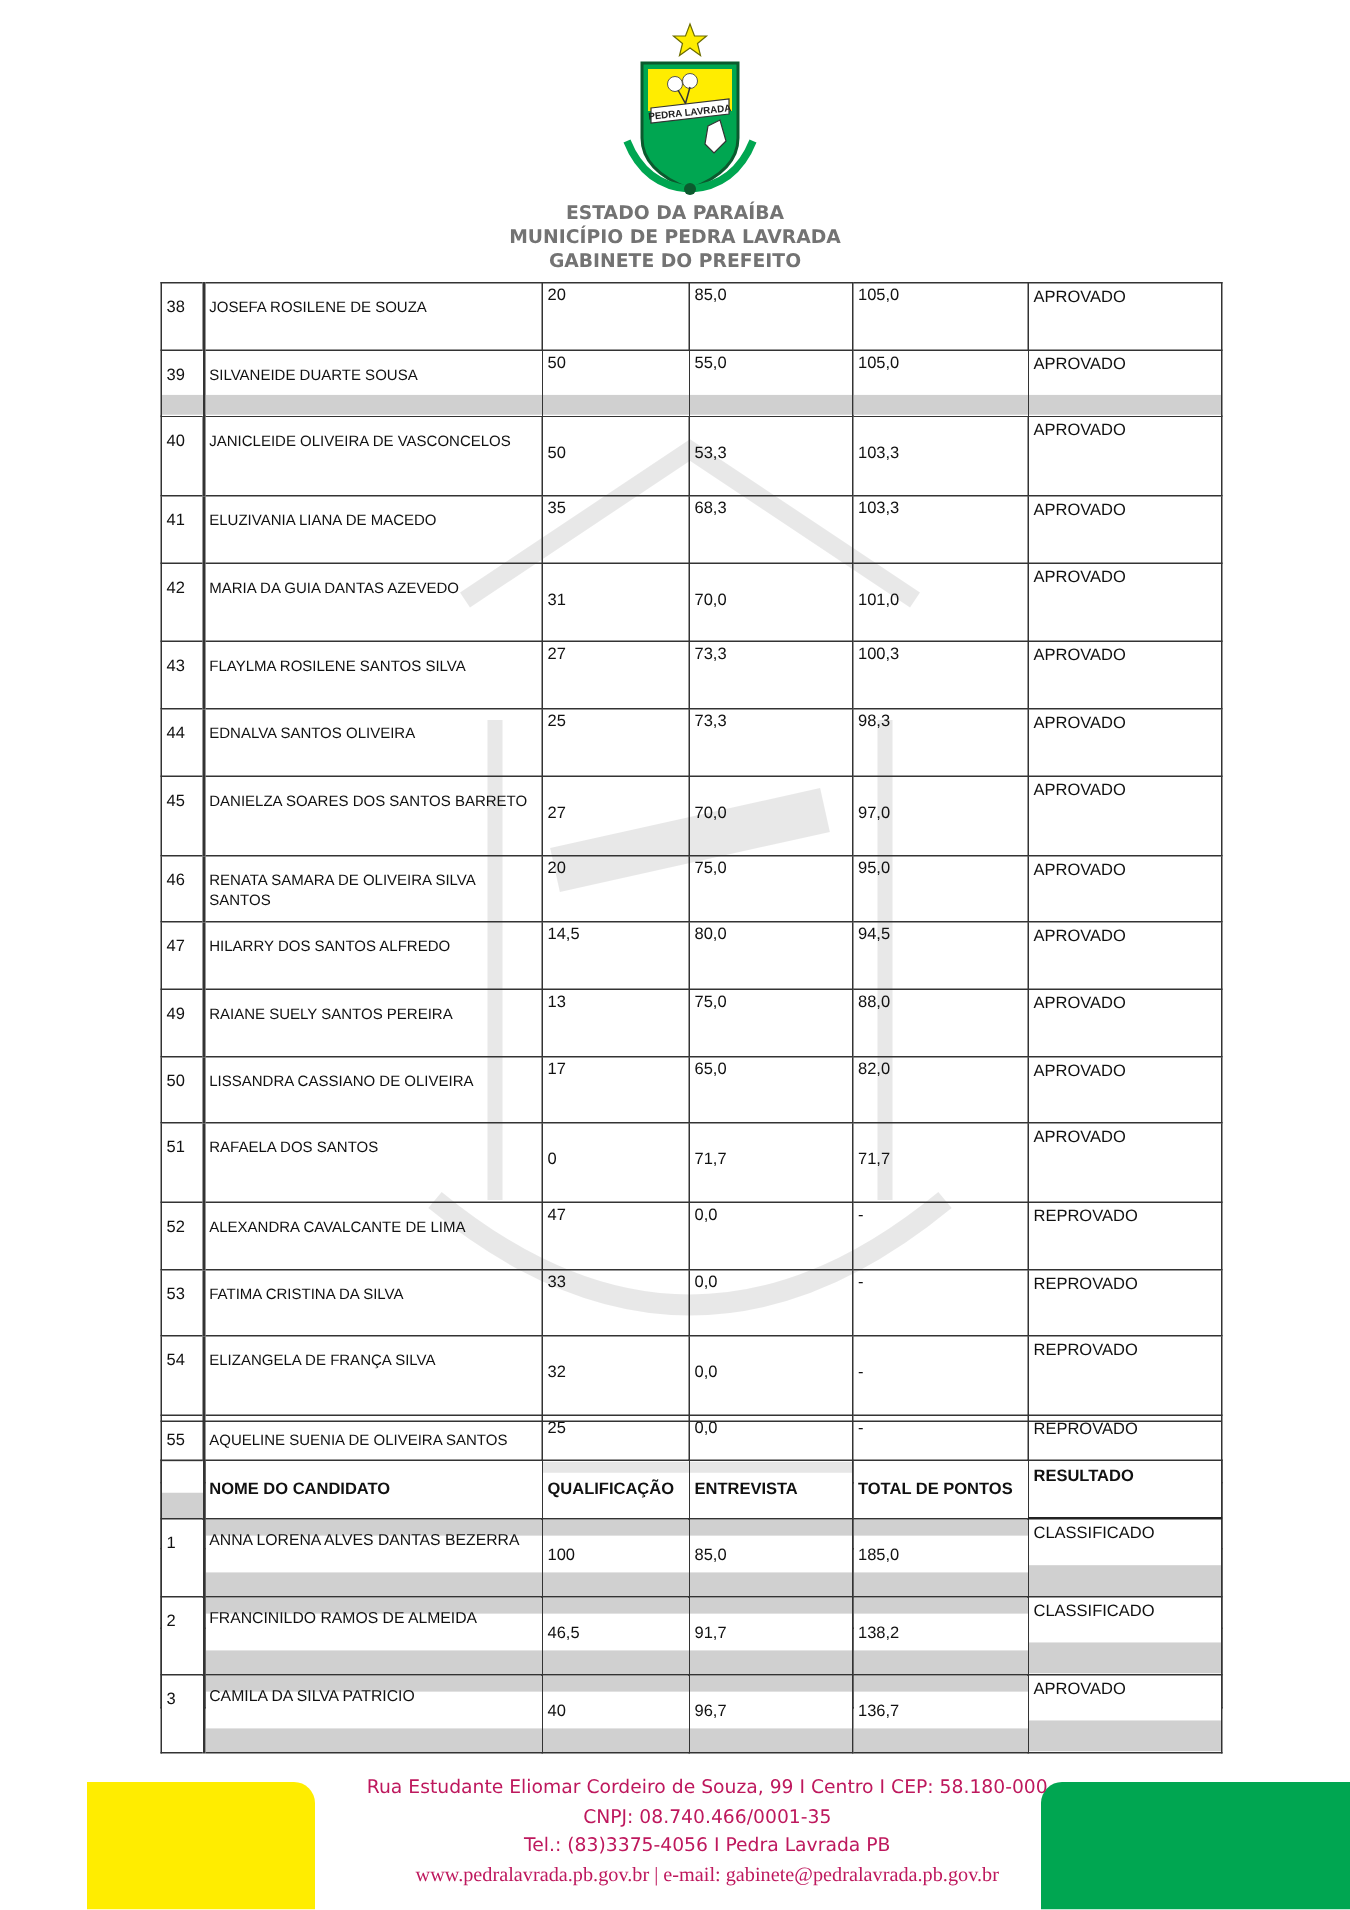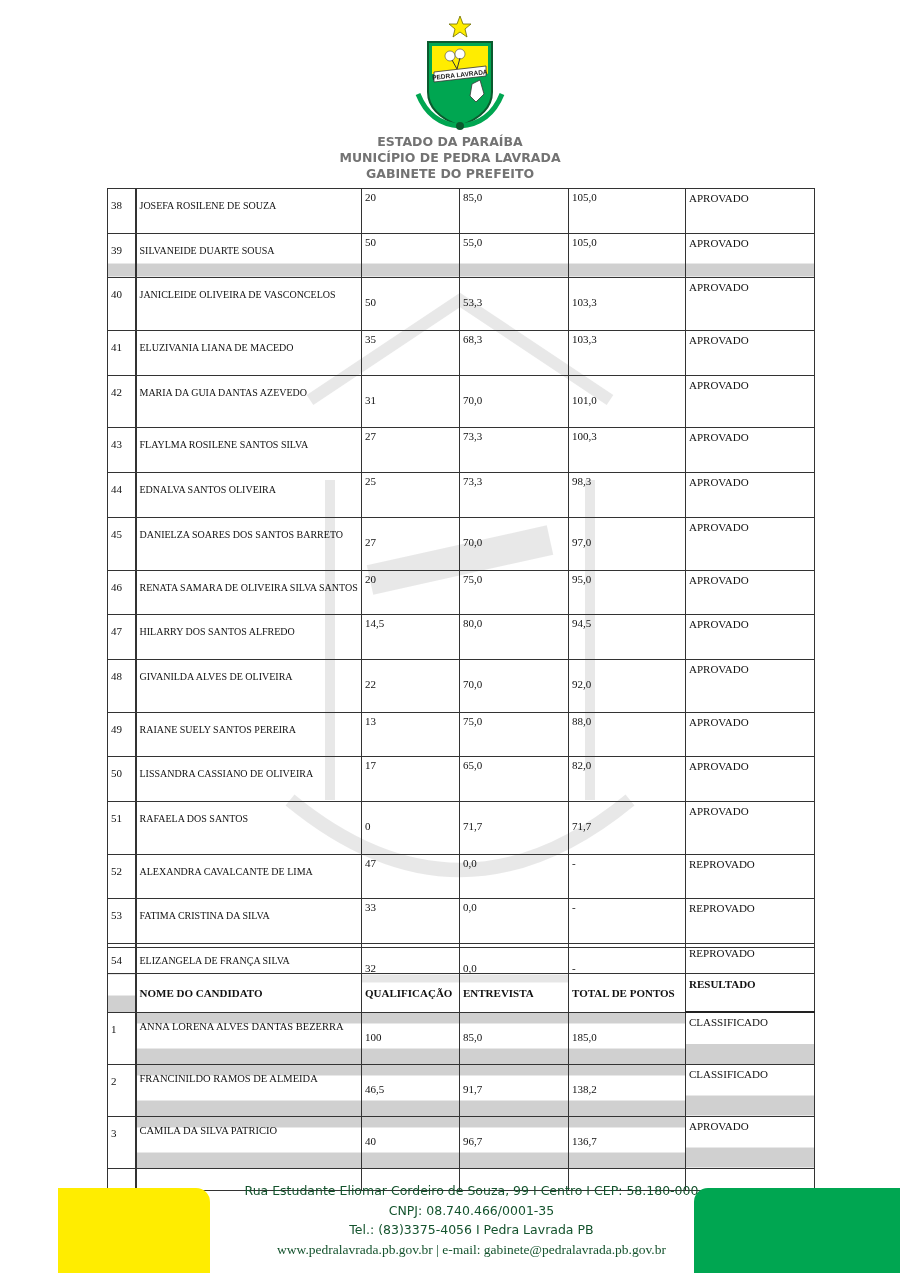--- a/index.html
+++ b/index.html
@@ -4,21 +4,21 @@
   <style>
     html, body { margin: 0; padding: 0; background: #ffffff; }
     body { width: 900px; height: 1273px; position: relative; overflow: hidden;
            font-family: "Liberation Sans", "DejaVu Sans", sans-serif; color: #111; }
     .crest { position: absolute; left: 410px; top: 14px; width: 100px; height: 120px; }
     .header-text { position: absolute; left: 0; width: 900px; top: 134px; text-align: center;
                    font-family: "DejaVu Sans", sans-serif; font-weight: bold; font-size: 12.5px; line-height: 16px; color: #737373; }
     .watermark { position: absolute; left: 250px; top: 280px; width: 420px; height: 640px; opacity: 0.13; pointer-events: none; }
 
     table.grid { position: absolute; border-collapse: collapse; table-layout: fixed;
-                 font-family: Liberation Serif, serif; font-size: 11px; }
+                 font-family: Liberation Sans, sans-serif; font-size: 11px; }
     table.grid td { border: 1px solid #333; padding: 0 3px; vertical-align: top; position: relative; }
     #t1 { left: 107px; top: 188px; width: 707px; }
     #t1 td { height: 33.7px; }
     td.num { padding-top: 10px !important; }
     td.name { padding-top: 10px !important; font-size: 10px; line-height: 13px; }
     td.v { padding-top: 2px !important; }
     td.vlow { padding-top: 18px !important; }
     td.res { padding-top: 3px !important; }
     td.bold-left { border-left: 2px solid #333 !important; }
     tr.shade td { background: linear-gradient(#fff 0, #fff 70%, #d0d0d0 70%, #d0d0d0 100%); }
@@ -31,21 +31,21 @@
     #t2 tr.head td.res-h { vertical-align: top; padding-top: 4px; border-bottom: 2px solid #222; }
     #t2 tr.head td.idx-h { background: linear-gradient(#fff 0, #fff 55%, #d0d0d0 55%); }
     #t2 tr.head td.qual-h, #t2 tr.head td.entr-h { background: linear-gradient(#e6e6e6 0, #e6e6e6 20%, #fff 20%); }
     #t2 tr.cand td { height: 33px; background: linear-gradient(#d0d0d0 0, #d0d0d0 22%, #fff 22%, #fff 70%, #d0d0d0 70%); }
     #t2 tr.cand td.res { background: linear-gradient(#fff 0, #fff 60%, #d0d0d0 60%); }
     #t2 tr.cand td.idx { background: #fff; }
     #t2 tr.cand td.nm { font-size: 10.5px; padding-top: 8px; }
 
     .footer-yellow { position: absolute; left: 58px; top: 1188px; width: 152px; height: 85px; background: #ffed00; border-top-right-radius: 14px; }
     .footer-green { position: absolute; left: 694px; top: 1188px; width: 206px; height: 85px; background: #00a651; border-top-left-radius: 14px; }
-    .footer-text { position: absolute; left: 210px; width: 523px; top: 1181px; text-align: center; font-size: 12.5px; line-height: 19.5px; color: #14532d; font-family: "DejaVu Sans", sans-serif; }
+    .footer-text { position: absolute; left: 210px; width: 523px; top: 1181px; text-align: center; font-size: 12.5px; line-height: 19.5px; color: #be185d; font-family: "DejaVu Sans", sans-serif; }
     .footer-text .web { font-family: "Liberation Serif", "DejaVu Serif", serif; font-size: 13.5px; }
   </style>
 </head>
 <body>
 
 <svg class="crest" viewBox="0 0 100 120">
   <polygon points="50,2 53,10 61,10 55,15 57,23 50,18 43,23 45,15 39,10 47,10" fill="#ffed00" stroke="#6b6b00" stroke-width="0.8"></polygon>
   <path d="M18,28 L82,28 L82,78 Q82,100 50,112 Q18,100 18,78 Z" fill="#00a651" stroke="#0b5a2e" stroke-width="2"></path>
   <path d="M22,32 L78,32 L78,60 L22,60 Z" fill="#ffed00"></path>
   <circle cx="40" cy="42" r="5" fill="#fff" stroke="#444" stroke-width="0.6"></circle>
@@ -152,28 +152,20 @@
         <td class="v">75,0</td>
         <td class="v">95,0</td>
         <td class="res">APROVADO</td>
       </tr>
       <tr>
         <td class="num">47</td>
         <td class="name bold-left">HILARRY DOS SANTOS ALFREDO</td>
         <td class="v">14,5</td>
         <td class="v">80,0</td>
         <td class="v">94,5</td>
-        <td class="res">APROVADO</td>
-      </tr>
-      <tr>
-        <td class="num">48</td>
-        <td class="name bold-left">GIVANILDA ALVES DE OLIVEIRA</td>
-        <td class="vlow">22</td>
-        <td class="vlow">70,0</td>
-        <td class="vlow">92,0</td>
         <td class="res">APROVADO</td>
       </tr>
       <tr>
         <td class="num">49</td>
         <td class="name bold-left">RAIANE SUELY SANTOS PEREIRA</td>
         <td class="v">13</td>
         <td class="v">75,0</td>
         <td class="v">88,0</td>
         <td class="res">APROVADO</td>
       </tr>

